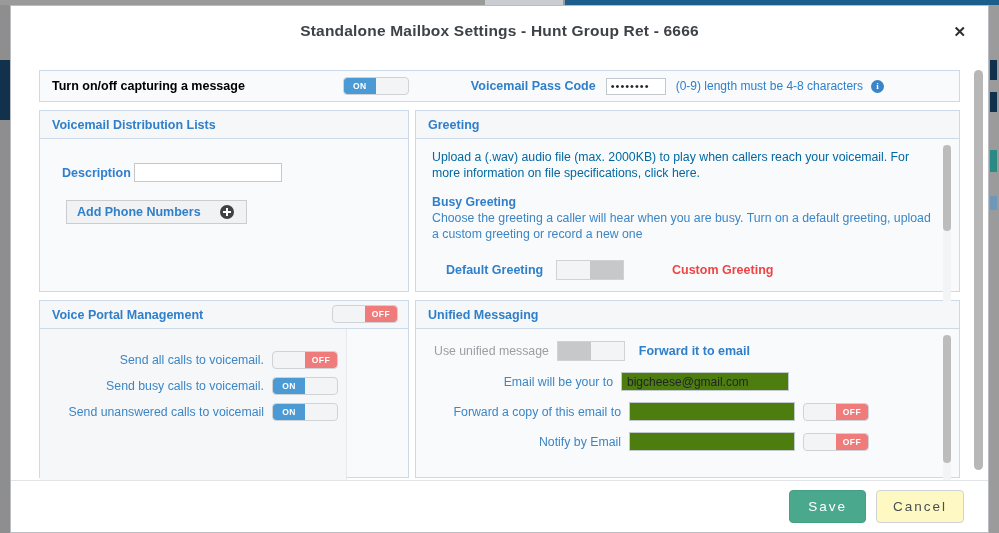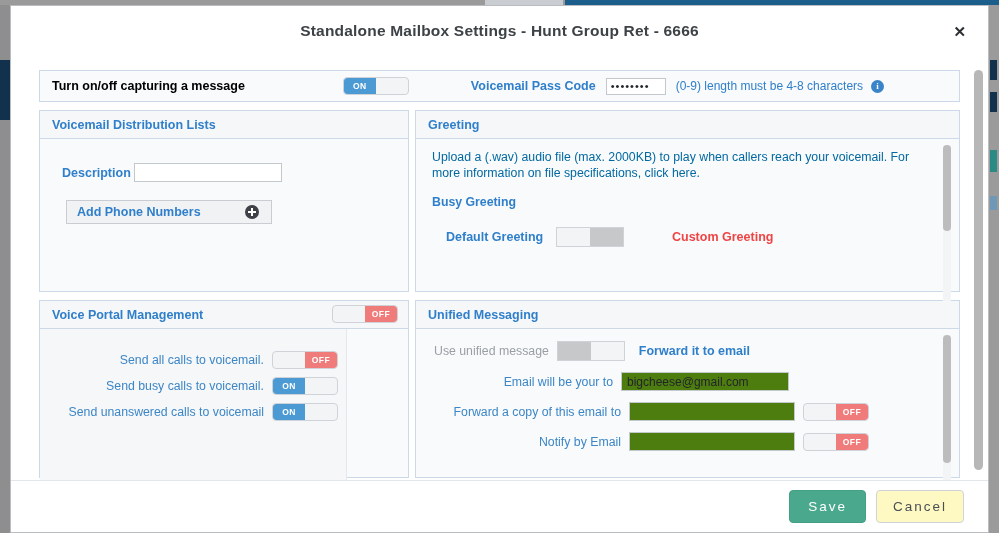--- a/index.html
+++ b/index.html
@@ -169,21 +169,21 @@
   .lbl-desc {
     font-size: 12.5px; font-weight: bold; color: #2f7fcb; width: 72px;
   }
   #desc-input {
     width: 148px; height: 19px;
     border: 1px solid #c3c8cd; background: #fff;
     font-size: 12px; padding: 0 4px;
   }
   #add-phone-btn {
     margin: 18px 0 0 26px;
-    width: 206px; height: 24px;
+    width: 181px; height: 24px;
     border: 1px solid #c9cdd1;
     background: #f1f2f3;
     display: flex; align-items: center; justify-content: space-between;
     padding: 0 12px 0 10px;
     cursor: pointer;
   }
   #add-phone-btn .t {
     font-size: 12.5px; font-weight: bold; color: #2f7fcb;
   }
   .plus-icon {
@@ -348,20 +348,21 @@
         </div>
       </div>
 
       <div class="panel">
         <div class="panel-head">
           <span class="panel-head-title">Greeting</span>
         </div>
         <div class="panel-body" id="greeting-body">
           <div class="g-text">Upload a (.wav) audio file (max. 2000KB) to play when callers reach your voicemail. For more information on file specifications, click here.</div>
           <div class="g-sub-title">Busy Greeting</div>
+          <div class="g-sub-text">Choose the greeting a caller will hear when you are busy. Turn on a default greeting, upload a custom greeting or record a new one</div>
           <div id="greeting-toggle-row">
             <span class="lbl-default-greeting">Default Greeting</span>
             <span class="tg sq plain-right" style="width:68px;height:20px">
               <span class="knob"></span>
             </span>
             <span class="lbl-custom-greeting">Custom Greeting</span>
           </div>
           <div class="inner-track"></div>
           <div class="inner-thumb" style="top:6px;height:86px"></div>
         </div>

